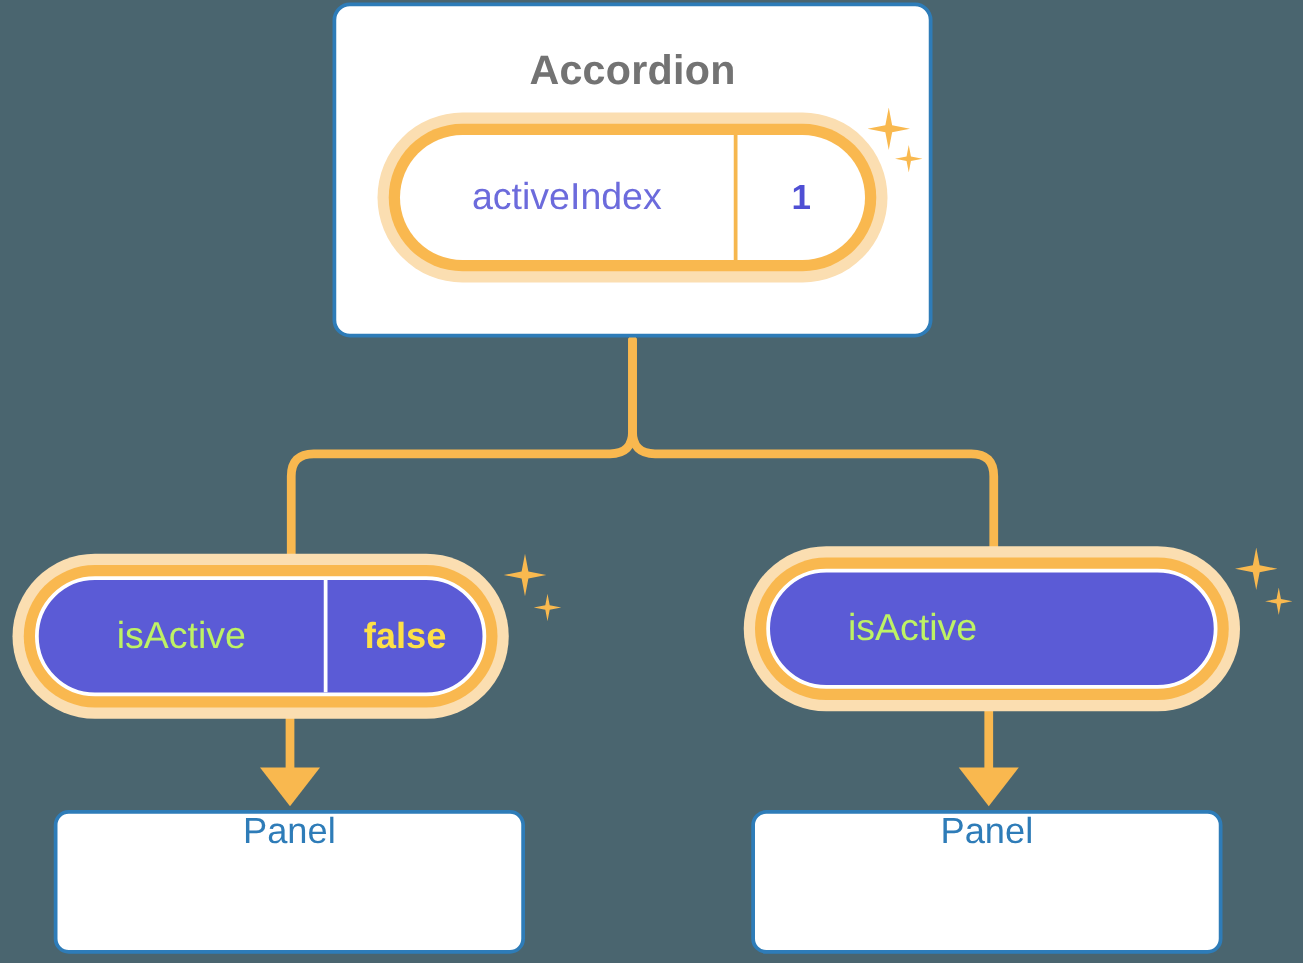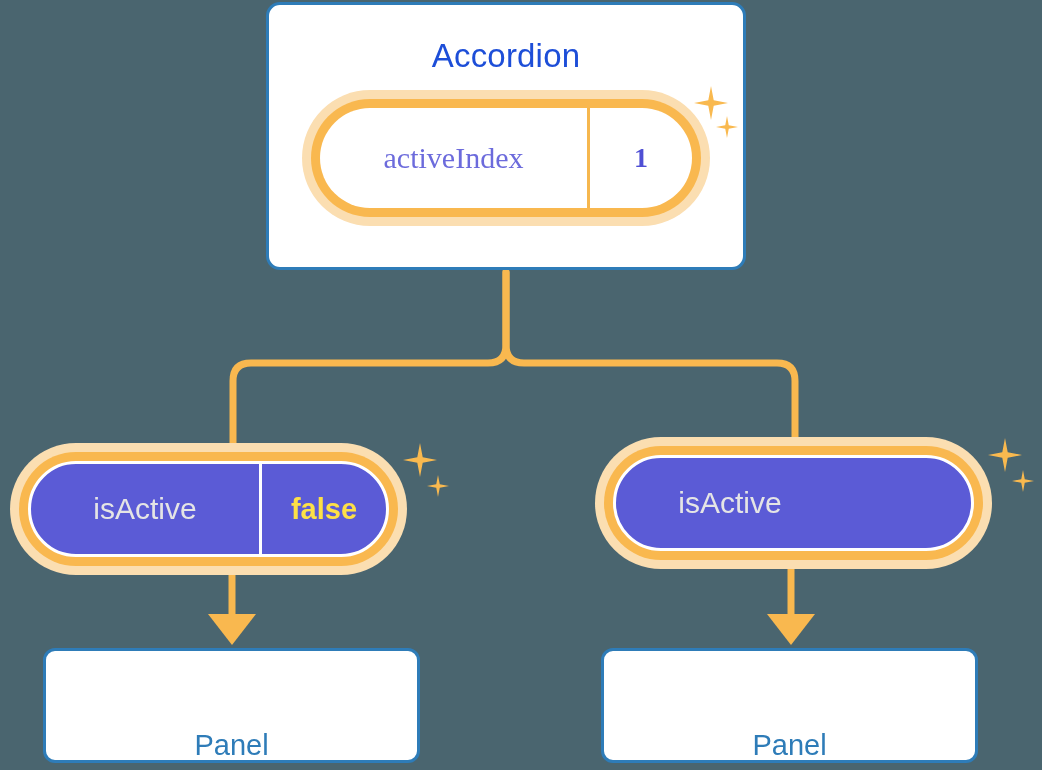--- a/index.html
+++ b/index.html
@@ -46,23 +46,23 @@
     left: 266px;
     top: 2px;
     width: 480px;
     height: 268px;
     display: flex;
     flex-direction: column;
     align-items: center;
   }
 
   #accordion-title {
-    color: #1d4ed8;
+    color: #737373;
     font-size: 33px;
-    font-weight: 400;
+    font-weight: 700;
     letter-spacing: 0.2px;
     margin-top: 34px;
     line-height: 1;
   }
 
   
   .pill-wrap {
     position: absolute;
     z-index: 3;
   }
@@ -87,40 +87,40 @@
   }
 
   .pill-key, .pill-val {
     display: flex;
     align-items: center;
     justify-content: center;
     line-height: 1;
   }
 
   
-  .pill-light .pill-inner { background: #FFFFFF; font-family: Liberation Serif, serif; }
+  .pill-light .pill-inner { background: #FFFFFF; }
   .pill-light .pill-key {
     color: #6C6BDC;
     font-size: 30px;
     font-weight: 400;
   }
   .pill-light .pill-val {
     color: #4F4FD4;
     font-size: 28px;
     font-weight: 700;
     border-left: 3px solid #F6B74E;
   }
 
   
   .pill-solid .pill-inner {
     background: #5B5BD6;
     border: 3px solid #FFFFFF;
   }
   .pill-solid .pill-key {
-    color: #e5e5e5;
+    color: #bef264;
     font-size: 30px;
     font-weight: 400;
   }
   .pill-solid .pill-val {
     color: #fde047;
     font-size: 29px;
     font-weight: 700;
     border-left: 3px solid #FFFFFF;
   }
 
@@ -160,21 +160,21 @@
     );
   }
 
   
   .panel-box {
     position: absolute;
     background: #FFFFFF;
     border: 3px solid #2E7CB8;
     border-radius: 12px;
     display: flex;
-    align-items: flex-end;
+    align-items: flex-start;
     justify-content: center;
     z-index: 2;
   }
   .panel-label {
     color: #2E7CB8;
     font-size: 29px;
     font-weight: 400;
     line-height: 1;
   }
 

